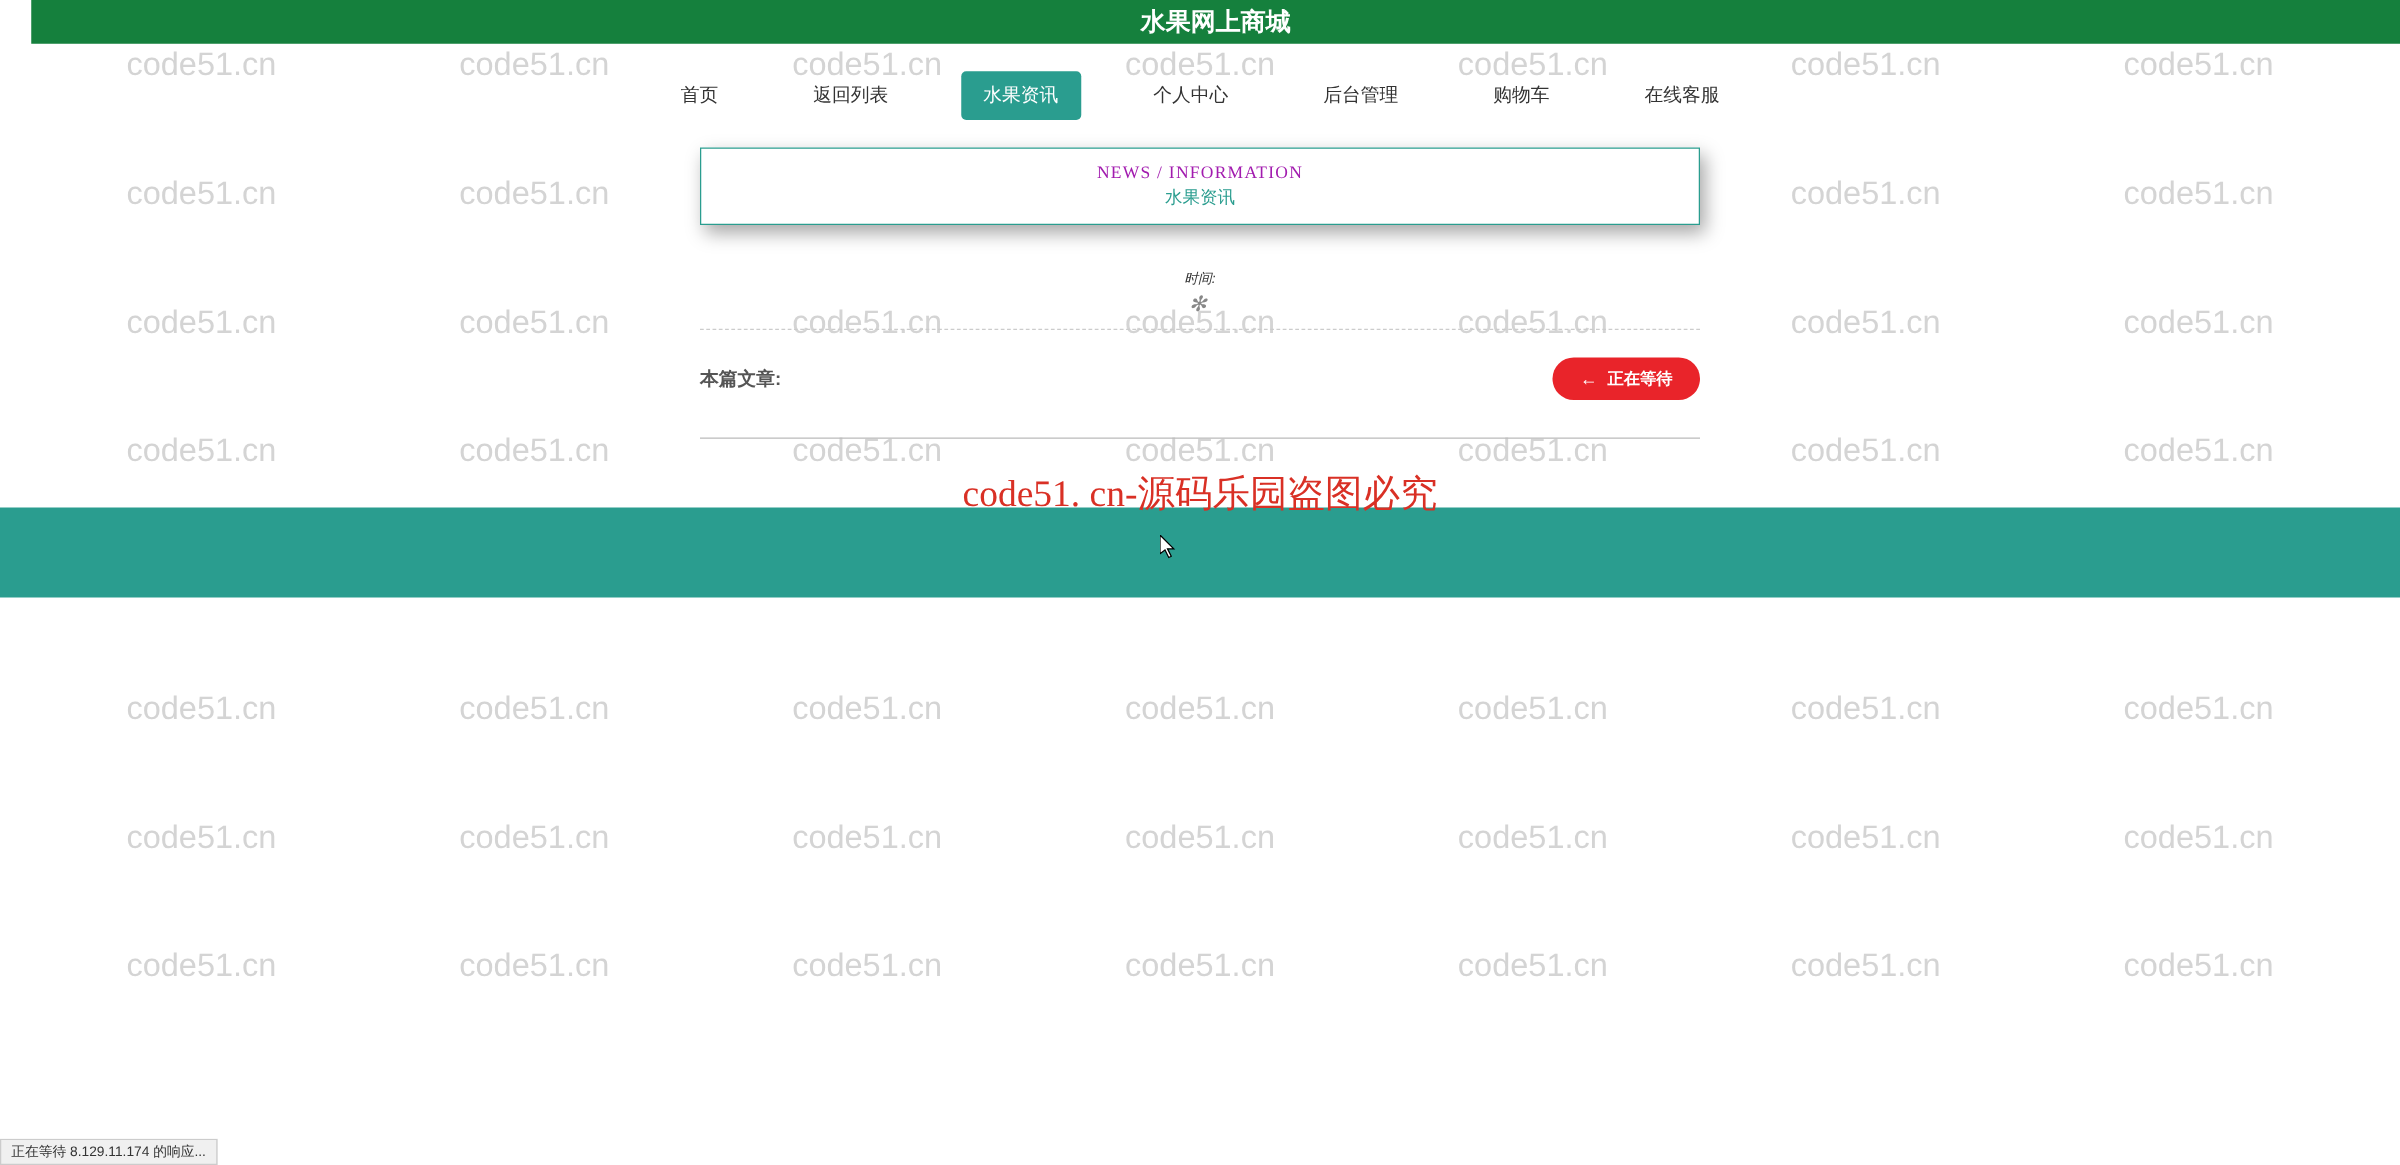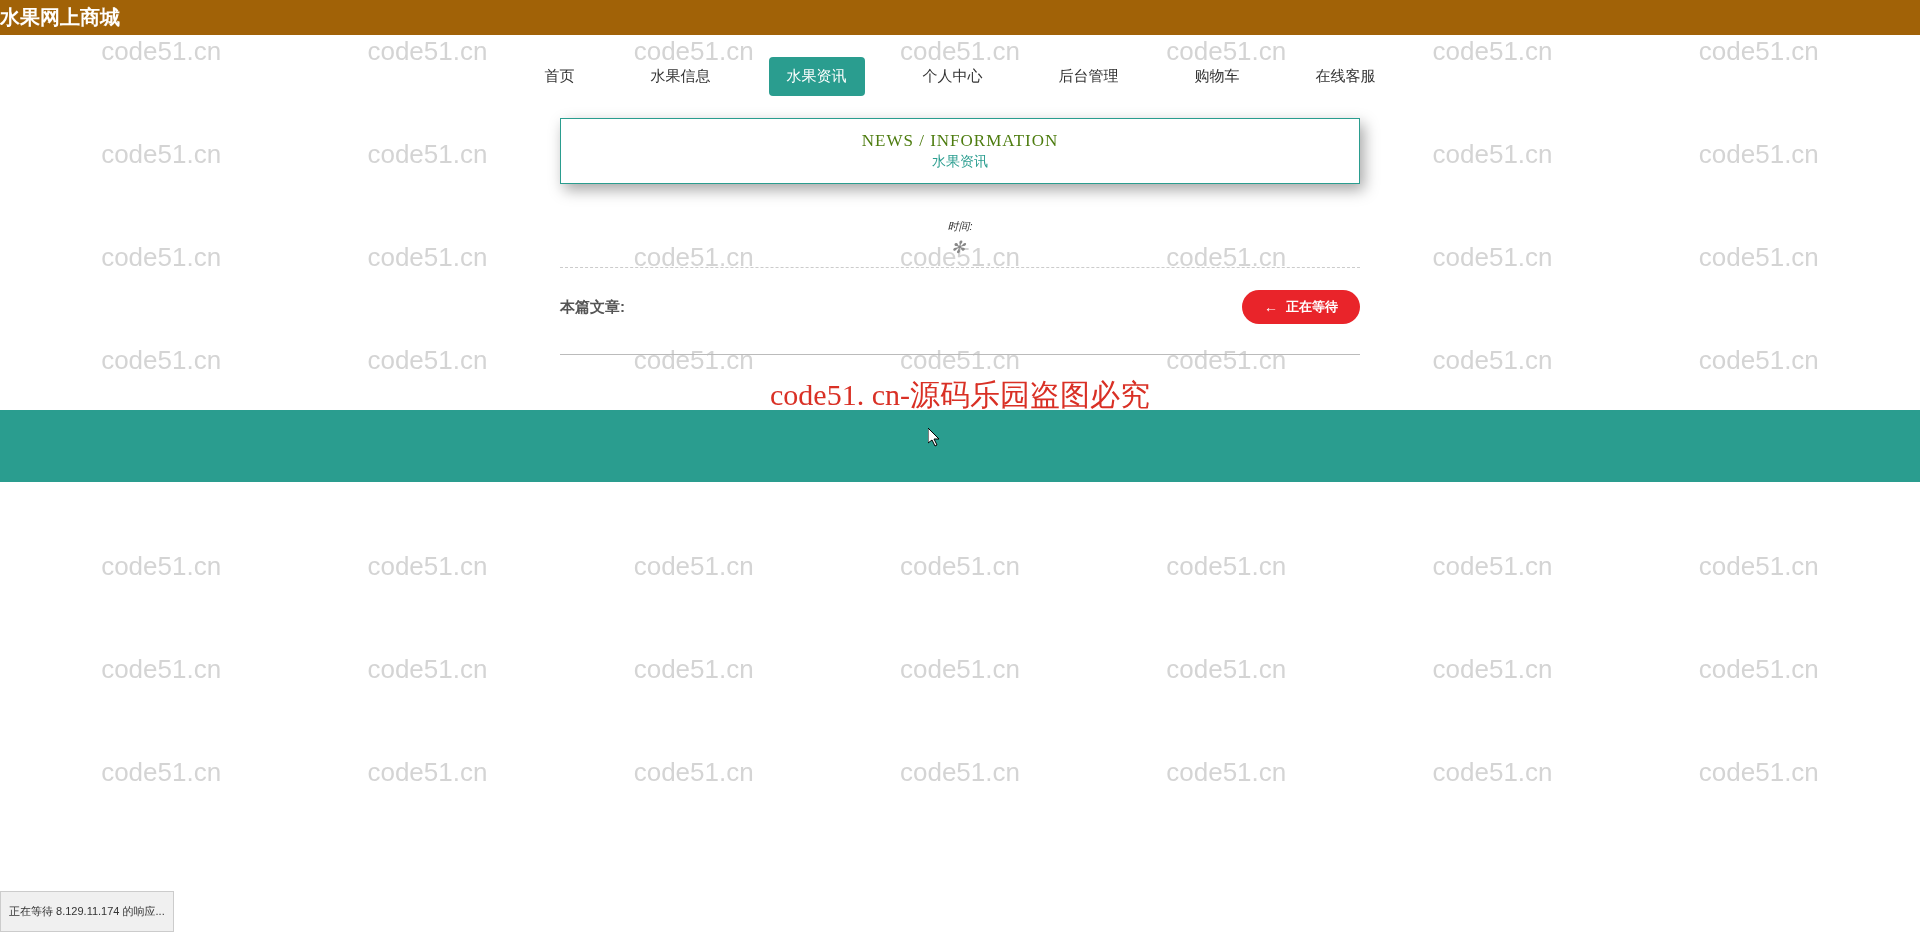--- a/index.html
+++ b/index.html
@@ -31,26 +31,28 @@
       align-items: center;
     }
     .watermark-text {
       color: #a0a0a0;
       font-size: 26px;
       opacity: 0.45;
       white-space: nowrap;
       font-family: Arial, sans-serif;
     }
     .header {
-      background: #a16207;
+      background: #15803d;
       height: 35px;
       display: flex;
       align-items: center;
-      position: relative;
-      z-index: 2;
+      justify-content: center;
+      position: relative;
+      z-index: 2;
+      margin-left: 25px;
     }
     .header-title {
       color: #fff;
       font-size: 20px;
       font-weight: bold;
     }
     .nav {
       display: flex;
       justify-content: center;
       gap: 40px;
@@ -78,22 +80,22 @@
     .info-card {
       border: 1px solid #2a9d8f;
       background: #fff;
       padding: 12px 20px;
       text-align: center;
       box-shadow: 4px 6px 14px rgba(0,0,0,0.35);
       position: relative;
       z-index: 2;
     }
     .info-title-en {
-      color: #4d7c0f;
-      font-size: 17px;
+      color: #a21caf;
+      font-size: 14px;
       font-family: "Times New Roman", serif;
       letter-spacing: 1px;
     }
     .info-title-cn {
       color: #2a9d8f;
       font-size: 14px;
       margin-top: 2px;
     }
     .time-section {
       margin-top: 35px;
@@ -172,21 +174,21 @@
       margin-top: 55px;
       position: relative;
       z-index: 2;
     }
     .status-bar {
       position: fixed;
       bottom: 0;
       left: 0;
       background: #f0f0f0;
       border: 1px solid #ccc;
-      padding: 12px 8px;
+      padding: 2px 8px;
       font-size: 11px;
       color: #333;
       z-index: 5;
     }
     .cursor {
       position: absolute;
       top: 428px;
       left: 928px;
       z-index: 10;
       pointer-events: none;
@@ -269,21 +271,21 @@
       <span class="watermark-text">code51.cn</span>
     </div>
 </div>
 
 <div class="header">
   <div class="header-title">水果网上商城</div>
 </div>
 
 <div class="nav">
   <div class="nav-item">首页</div>
-  <div class="nav-item">水果信息</div>
+  <div class="nav-item">返回列表</div>
   <div class="nav-item active">水果资讯</div>
   <div class="nav-item">个人中心</div>
   <div class="nav-item">后台管理</div>
   <div class="nav-item">购物车</div>
   <div class="nav-item">在线客服</div>
 </div>
 
 <div class="content-wrapper">
   <div class="info-card">
     <div class="info-title-en">NEWS / INFORMATION</div>

